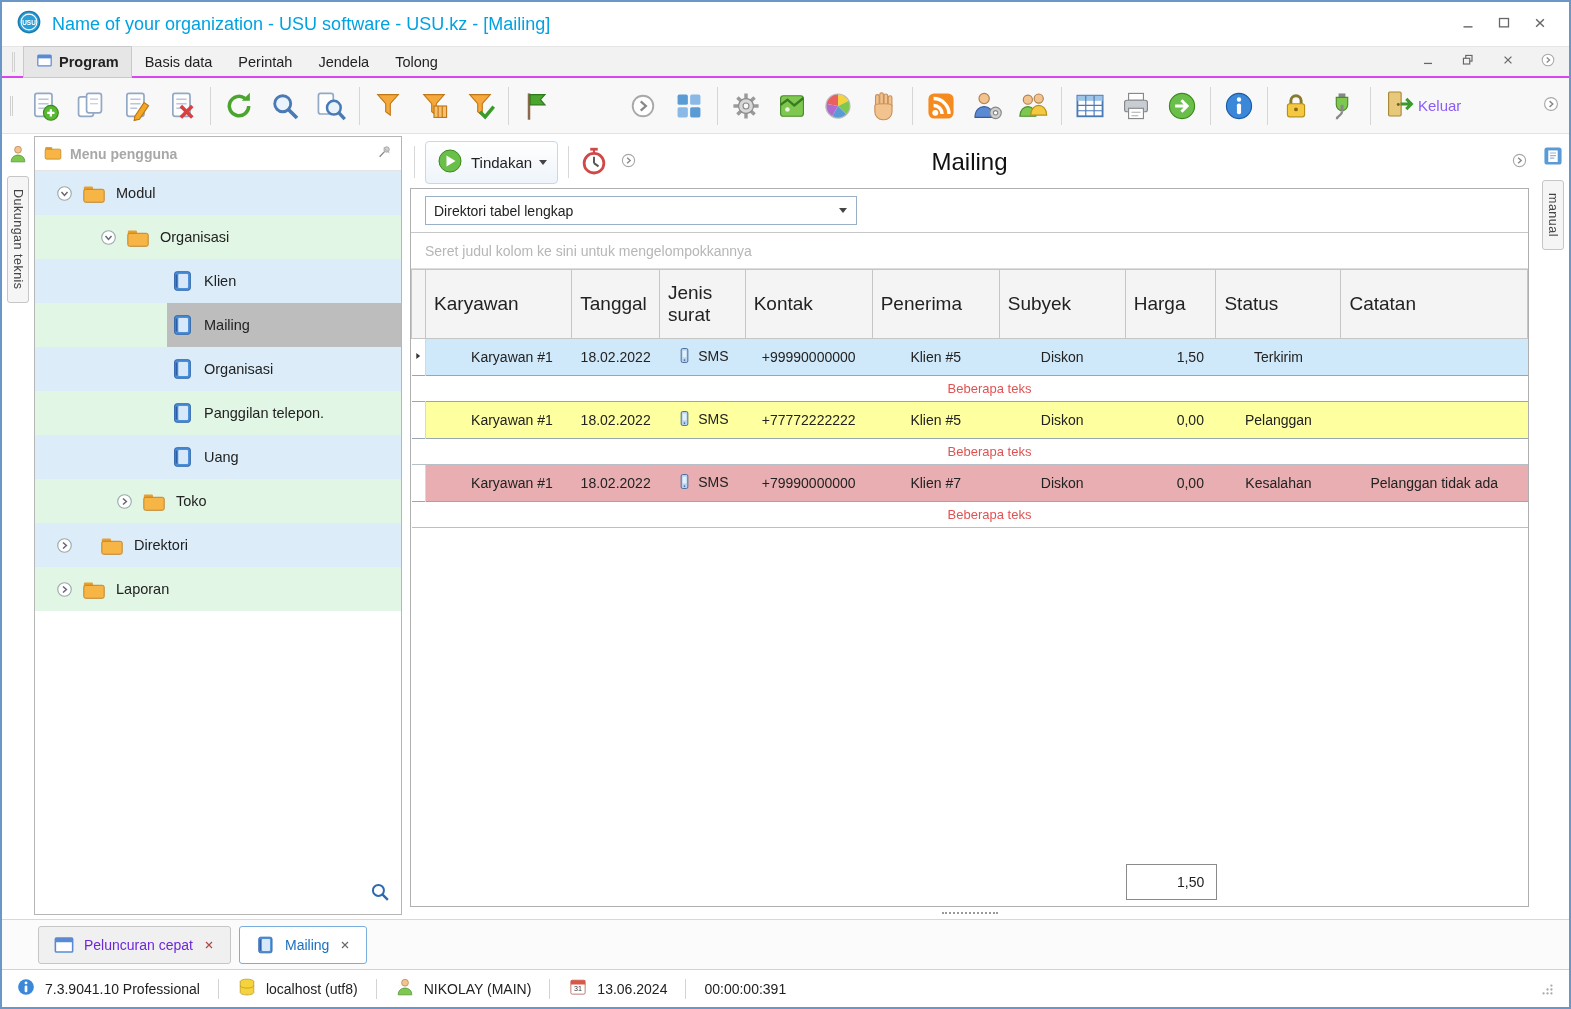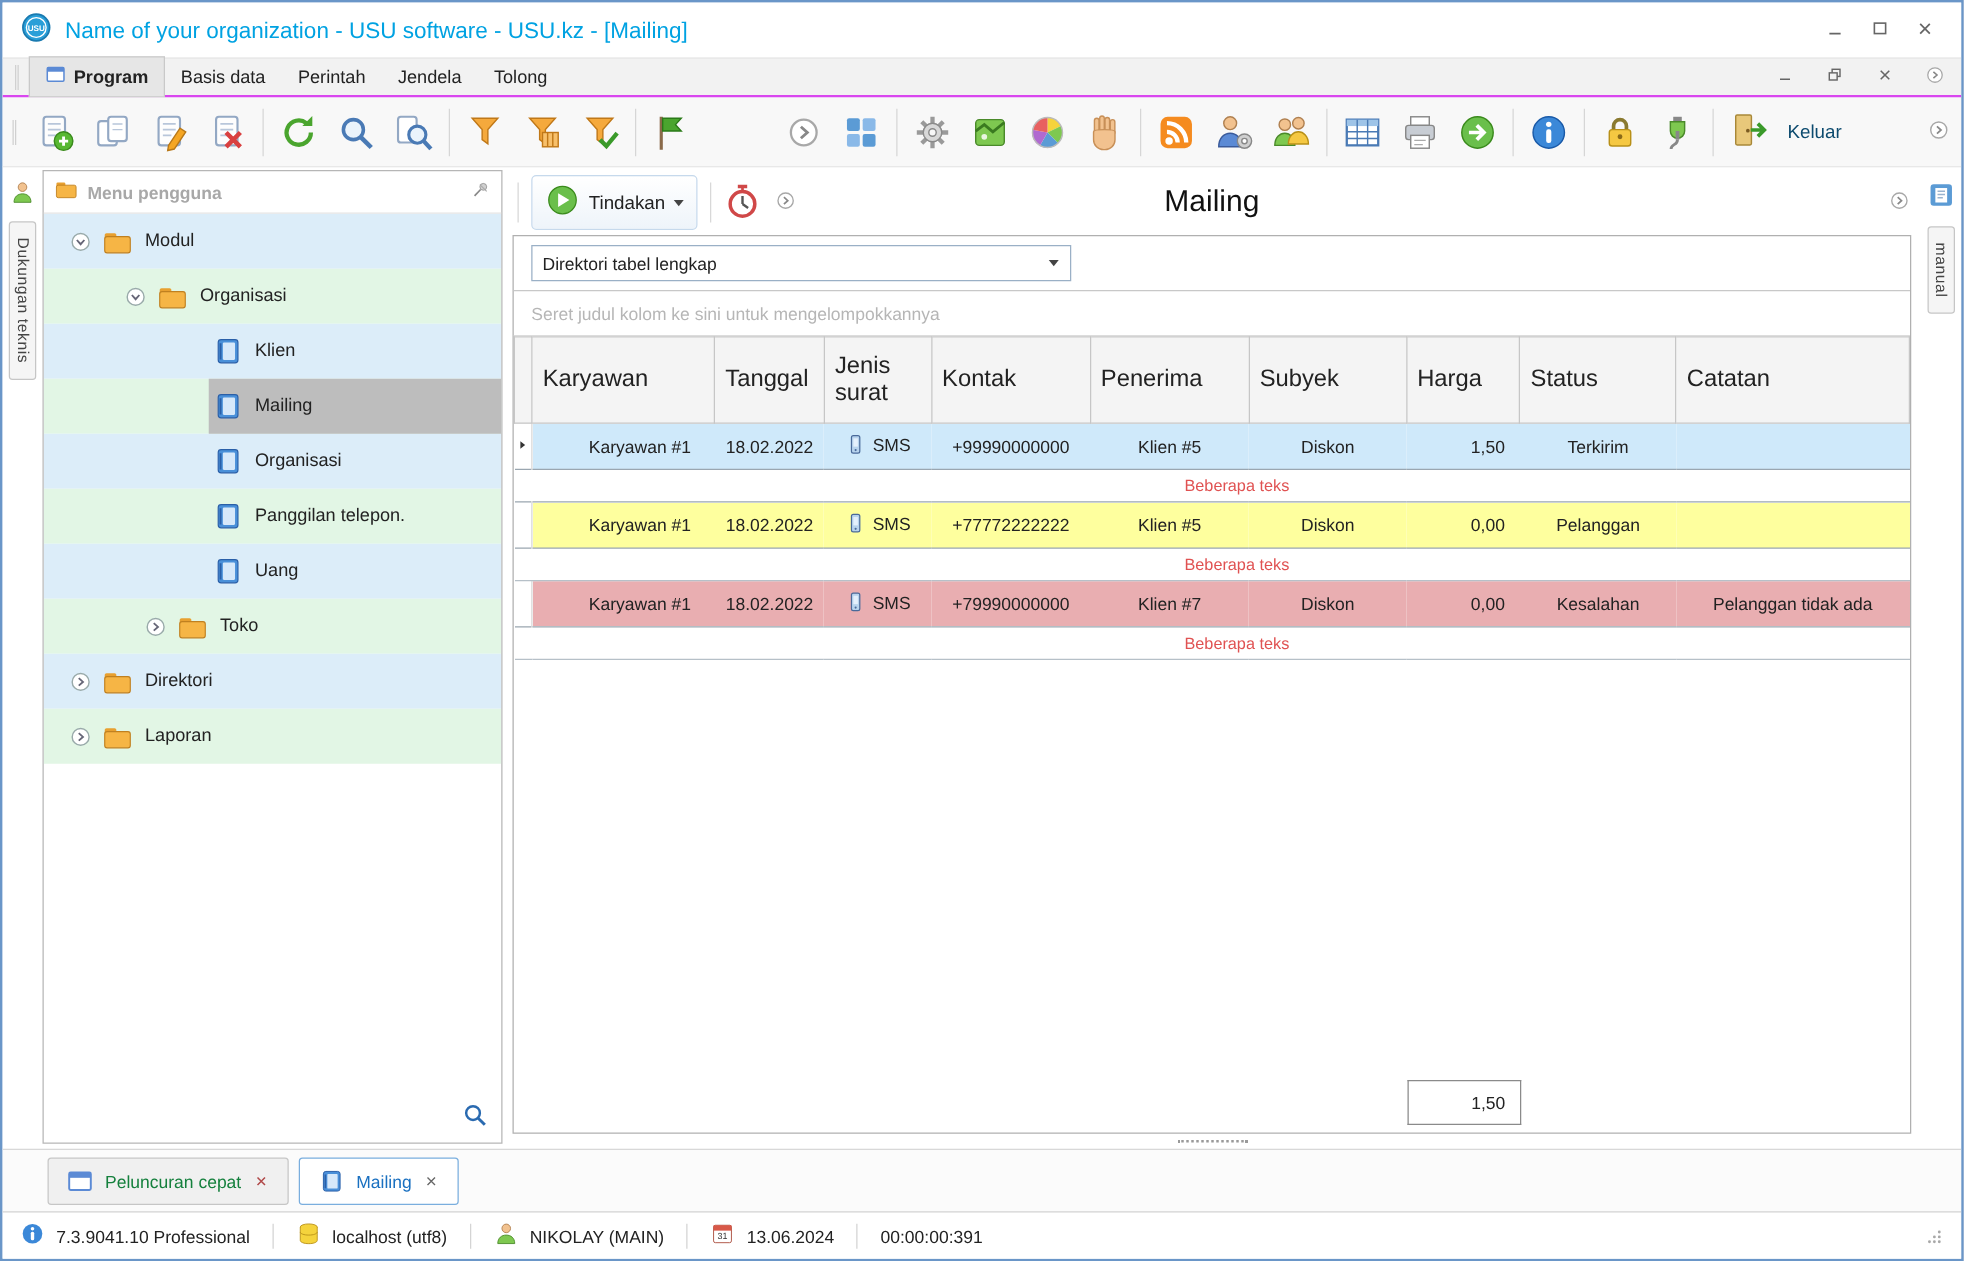--- a/index.html
+++ b/index.html
@@ -18,21 +18,21 @@
   .grip { width:5px; height:20px; border-left:3px double #d0d0d0; margin-right:6px; }
   .menu-item { padding:5px 12px; font-size:14.5px; color:#222; display:flex; align-items:center; gap:6px; background:none; border:1px solid transparent; }
   .menu-item.first { background:#e6e6e6; border:1px solid #c9c9c9; font-weight:bold; }
   .menubar .winbtns { gap:10px; }
 
   
   .toolbar { height:56px; display:flex; align-items:center; background:#f8f8f8; border-bottom:1px solid #e2e2e2; padding:0 8px; flex:0 0 auto; }
   .tb-btn { width:46px; height:48px; display:flex; align-items:center; justify-content:center; background:none; border:none; }
   .tb-sep { width:1px; height:38px; background:#d6d6d6; margin:0 5px; flex:0 0 auto; }
   .tb-gap { width:60px; flex:0 0 auto; }
-  .exit-btn { display:flex; align-items:center; gap:14px; background:none; border:none; font-size:15px; color:#0c4a6e; padding:0 8px; height:48px; }
+  .exit-btn { display:flex; align-items:center; gap:2px; background:none; border:none; font-size:15px; color:#8b5cf6; padding:0 8px; height:48px; }
   .tb-end { margin-left:auto; display:flex; align-items:center; }
 
   
   .content { flex:1 1 auto; display:flex; min-height:0; background:#fff; }
   .strip { width:32px; display:flex; flex-direction:column; align-items:center; padding-top:10px; gap:8px; flex:0 0 auto; }
   .v-tab { writing-mode:vertical-rl; font-size:12.5px; color:#444; border:1px solid #c6c6c6; background:#f5f5f5; padding:12px 3px; border-radius:3px; letter-spacing:0.5px; }
 
   .tree-panel { width:368px; margin:2px 2px 4px 0; border:1px solid #b6b6b6; display:flex; flex-direction:column; background:#fff; flex:0 0 auto; }
   .tree-header { height:34px; display:flex; align-items:center; gap:7px; padding:0 8px; border-bottom:1px solid #e4e4e4; }
   .tree-header-label { color:#a8a8a8; font-weight:bold; font-size:14px; }
@@ -79,21 +79,21 @@
 
   .grid-footer { margin-top:auto; margin-bottom:6px; flex:0 0 auto; }
   .grid-footer td { padding:0; }
   .grid-footer td.total { border:1px solid #8a8a8a; background:#fff; text-align:right; padding:9px 12px; font-size:14px; color:#222; }
 
   .splitter { height:12px; display:flex; align-items:center; justify-content:center; flex:0 0 auto; }
   .splitter-dots { width:56px; border-bottom:2px dotted #9a9a9a; }
 
   
   .bottomtabs { height:50px; display:flex; align-items:center; gap:8px; padding:0 8px 0 36px; background:#fbfbfb; border-top:1px solid #d8d8d8; flex:0 0 auto; }
-  .btab { display:flex; align-items:center; gap:9px; height:38px; padding:0 14px; border:1px solid #c6c6c6; background:#f0f0f0; border-radius:3px; font-size:14px; color:#15803d; }
+  .btab { display:flex; align-items:center; gap:9px; height:38px; padding:0 14px; border:1px solid #c6c6c6; background:#f0f0f0; border-radius:3px; font-size:14px; color:#6d28d9; }
   .btab.active { background:#fff; border-color:#7aaede; color:#1a70c0; }
   .btab .tclose { background:none; border:none; display:flex; align-items:center; }
 
   
   .statusbar { height:38px; display:flex; align-items:center; padding:0 14px; background:#fff; border-top:1px solid #d2d2d2; font-size:14px; color:#222; flex:0 0 auto; }
   .sitem { display:flex; align-items:center; gap:9px; }
   .sdiv { width:1px; height:20px; background:#d4d4d4; margin:0 18px; }
   .sgrip { margin-left:auto; }
 </style>
 </head>
@@ -514,21 +514,21 @@
               </svg>
             </span>
             <span class="tree-inner">
               <svg viewBox="0 0 28 28" width="26" height="26">
                 <rect x="3" y="7" width="10" height="6" rx="1.5" fill="#e8a030"></rect>
                 <rect x="3" y="10" width="22" height="14" rx="2" fill="#f6b545" stroke="#c08020"></rect>
               </svg>
               <span>Toko</span>
             </span>
           </div>
-          <div class="tree-row row-blue" style="padding-left: 14px;">
+          <div class="tree-row row-blue" style="padding-left: 14px; gap: 18px;">
             <span class="tree-exp">
               <svg viewBox="0 0 28 28" width="21" height="21">
                 <circle cx="14" cy="14" r="9" fill="#fff" stroke="#9aa" stroke-width="1.5"></circle>
                 <path d="M12 10l4.5 4-4.5 4" fill="none" stroke="#667" stroke-width="2"></path>
               </svg>
             </span>
             <span class="tree-inner">
               <svg viewBox="0 0 28 28" width="26" height="26">
                 <rect x="3" y="7" width="10" height="6" rx="1.5" fill="#e8a030"></rect>
                 <rect x="3" y="10" width="22" height="14" rx="2" fill="#f6b545" stroke="#c08020"></rect>

